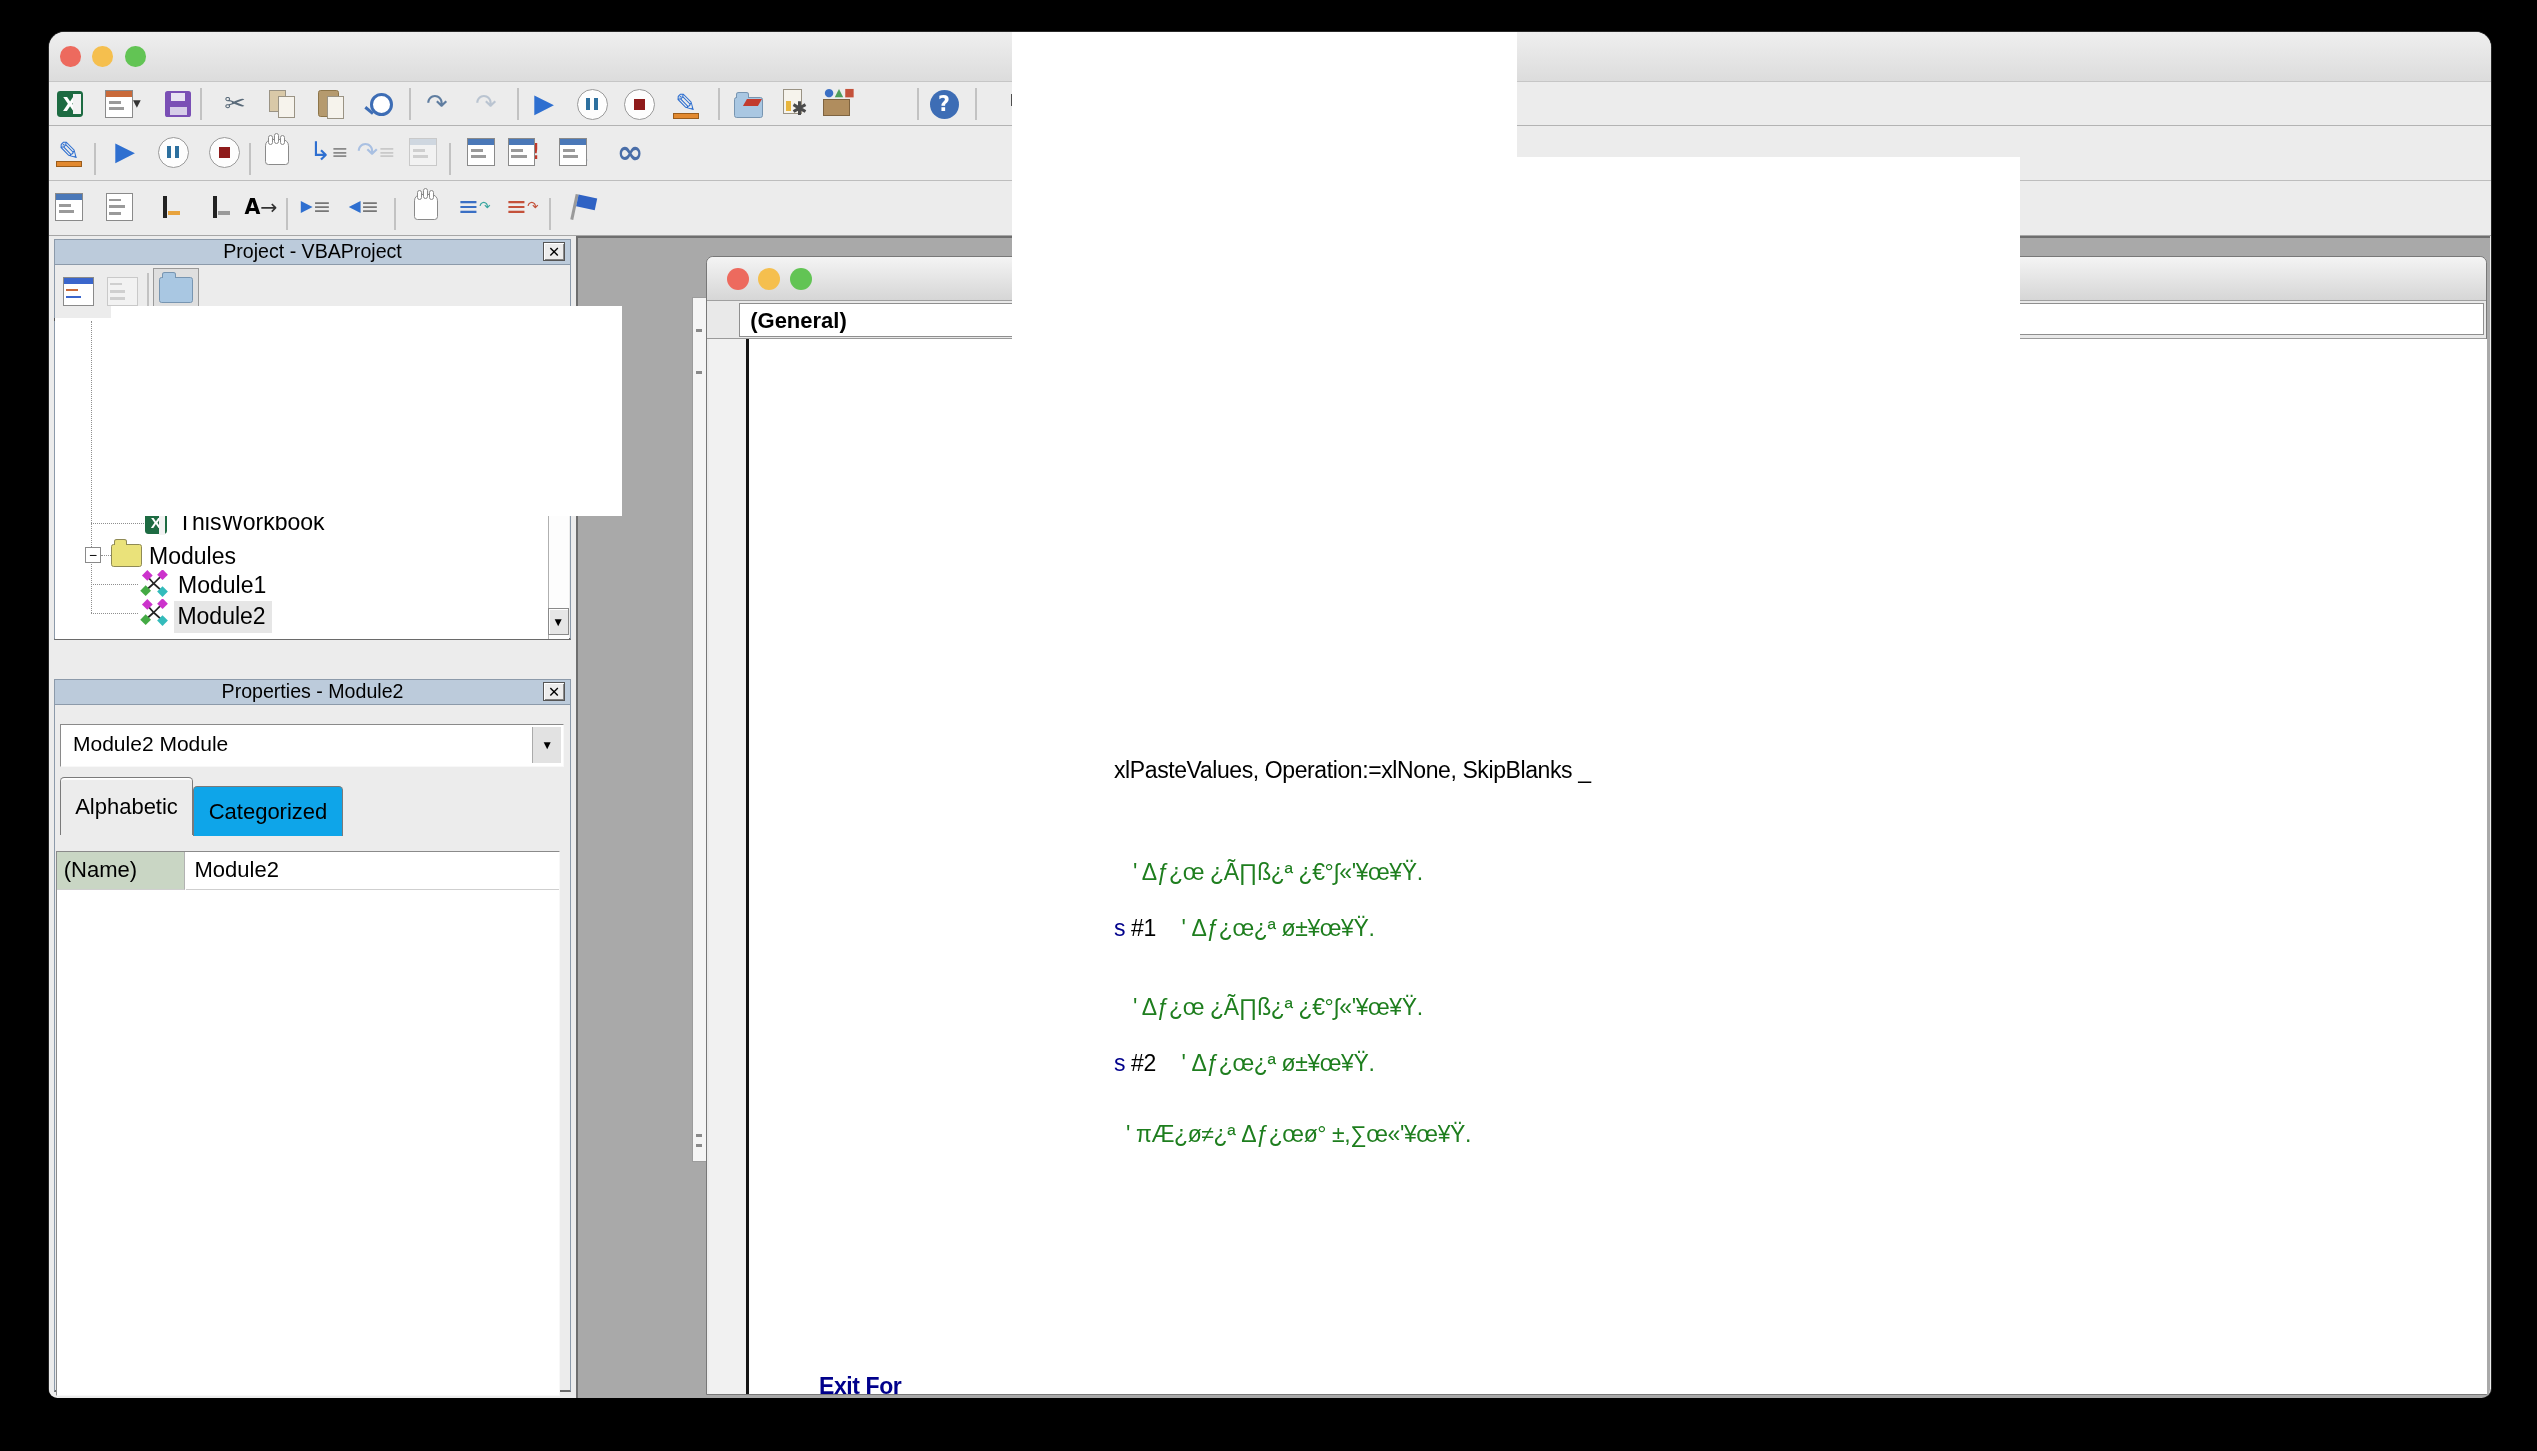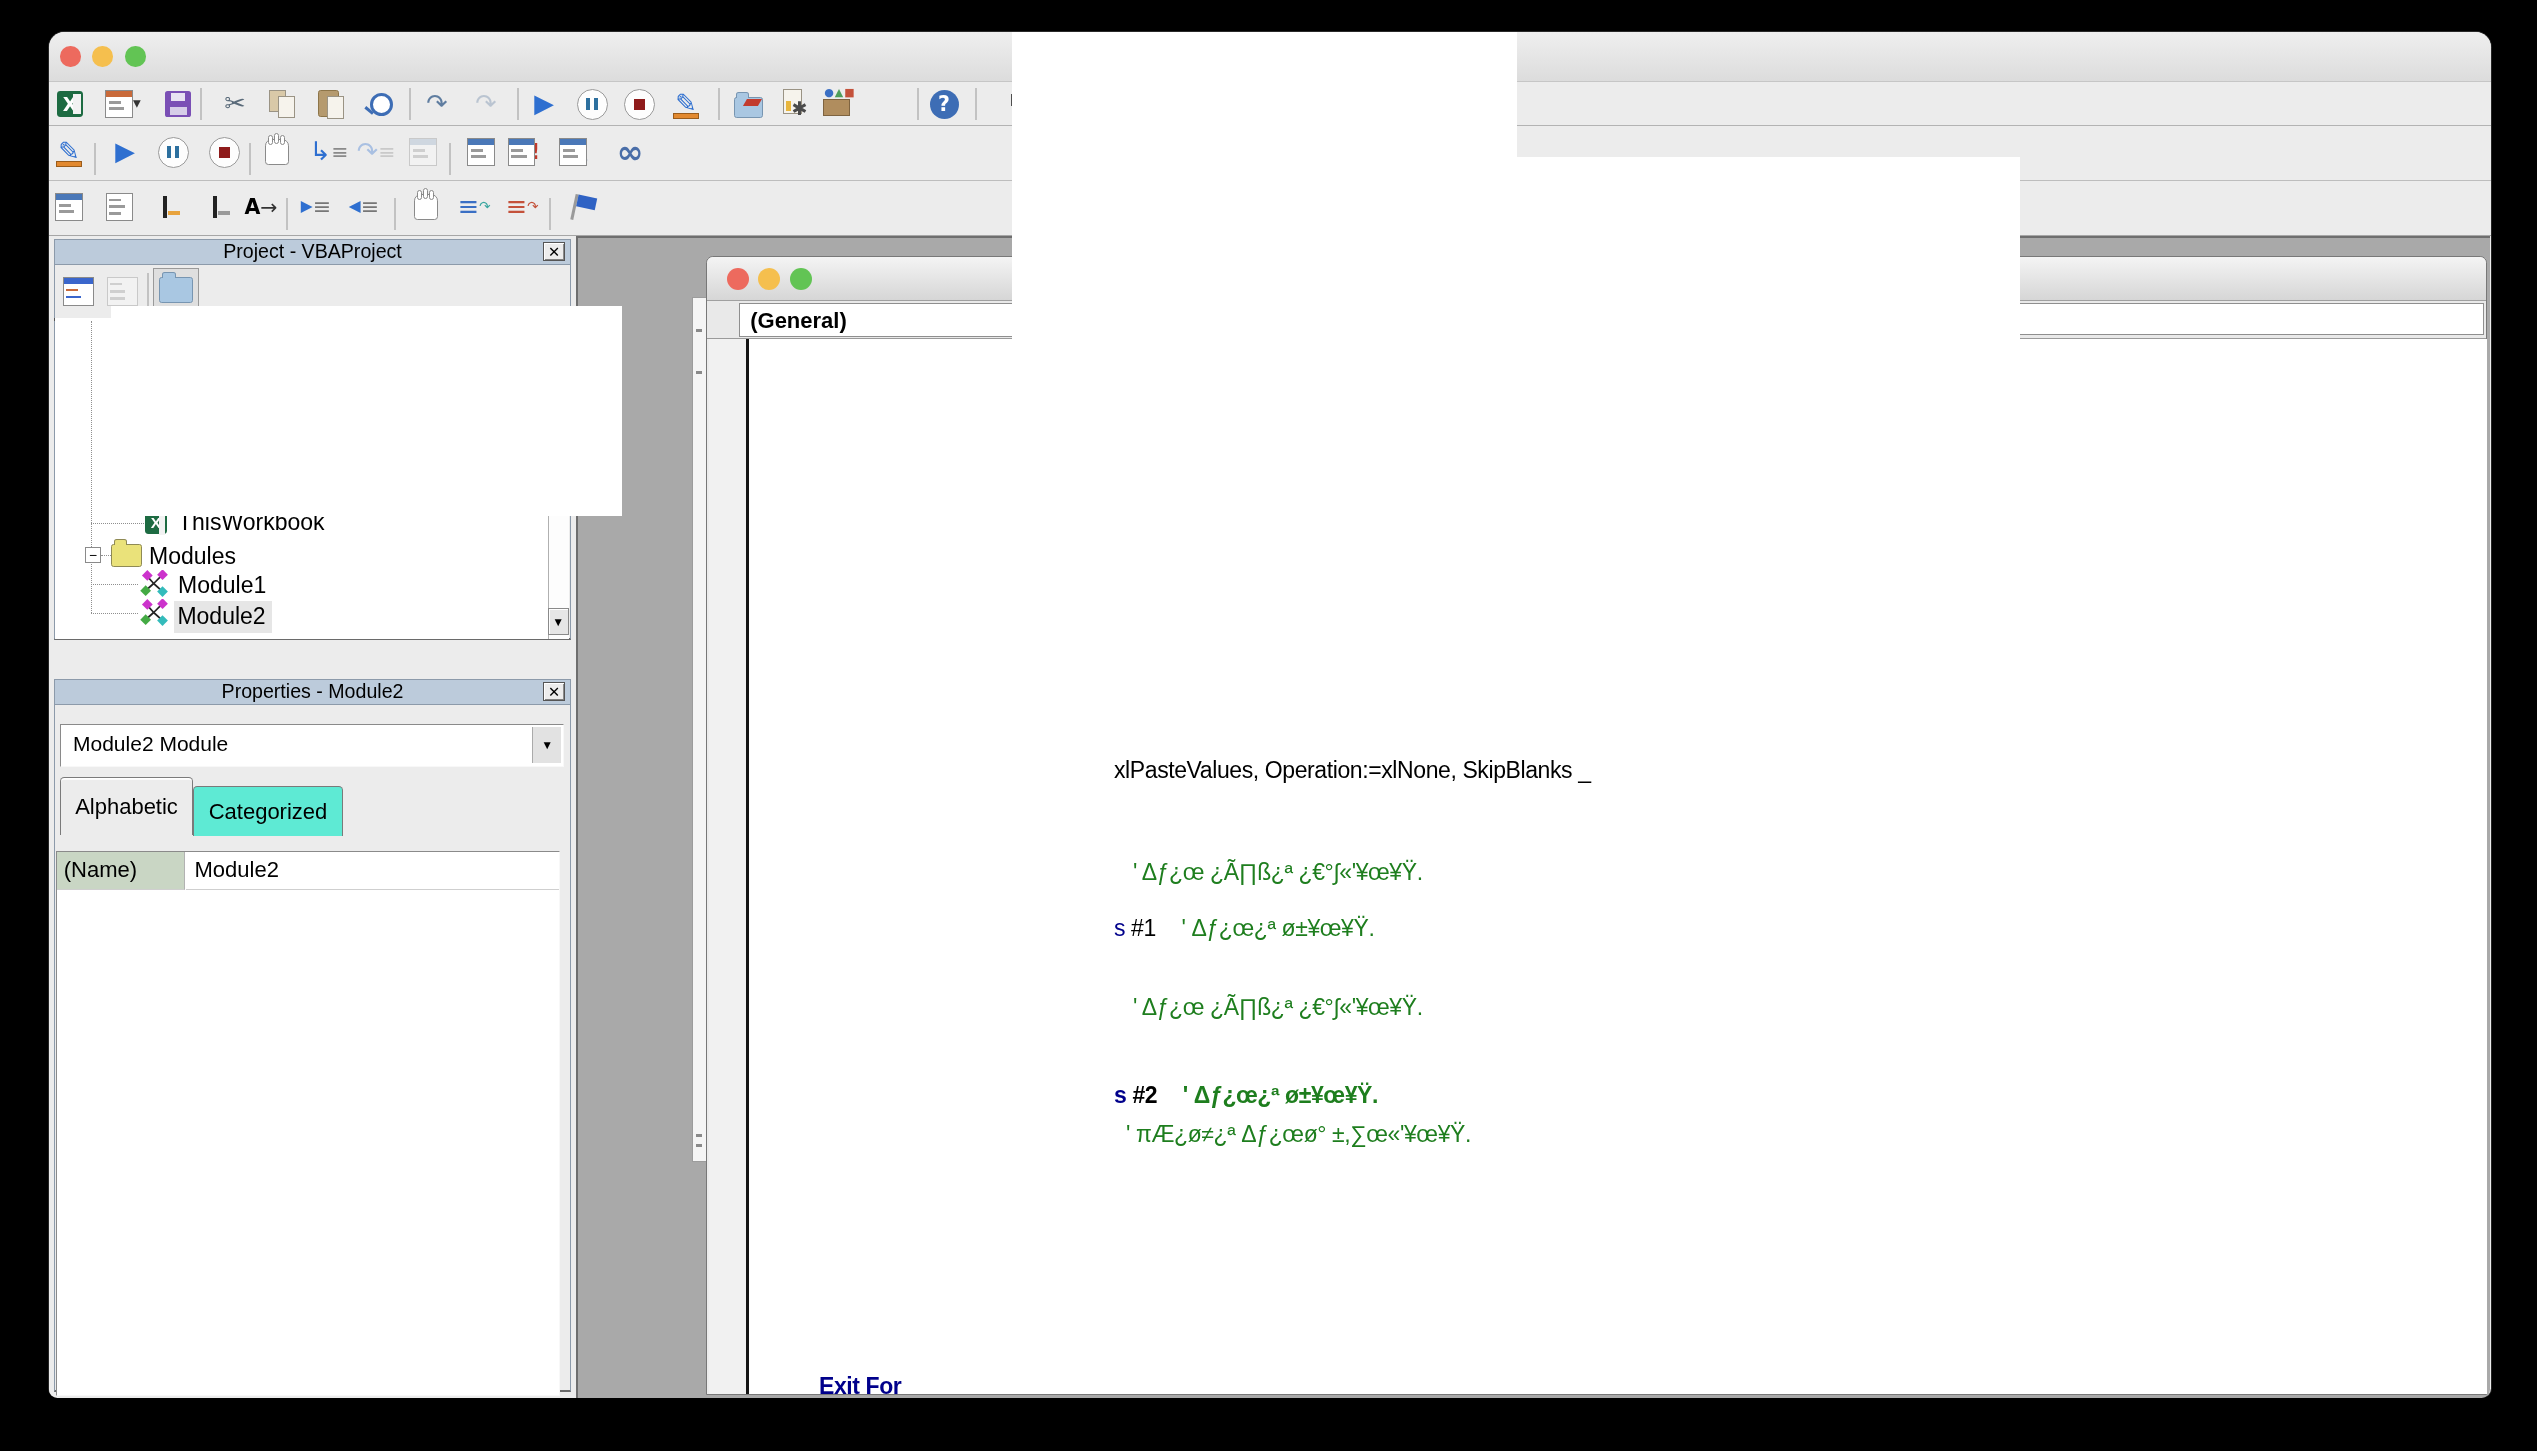--- a/index.html
+++ b/index.html
@@ -405,21 +405,21 @@
   <div class="a sunken" style="left:60px;top:724px;width:504px;height:43px;">
     <span class="a" style="left:12px;top:6.8px;font-size:21px;">Module2 Module</span>
     <span class="a" style="right:1.7px;top:1.7px;width:29px;height:36px;background:#e2e2e2;border-left:0.9px solid #aaa;display:flex;align-items:center;justify-content:center;font-size:12px;">
         <span>▼</span>
       </span>
   </div>
 
   <div class="a tab" style="left:60px;top:777px;width:133px;height:58px;z-index:3;box-shadow:inset 0 1.7px 0 #fff;">
       <span>Alphabetic</span>
     </div>
-  <div class="a tab" style="left:193px;top:786px;width:150px;height:50px;background:#5eead4;">
+  <div class="a tab" style="left:193px;top:786px;width:150px;height:50px;background:#0ea5e9;">
       <span>Categorized</span>
     </div>
 
   <div class="a sunken" style="left:56px;top:835px;width:504px;height:545px;margin-top:16px;">
     <div class="a" style="left:0;top:0;width:128px;height:38px;background:#c9d6c4;border-right:0.9px solid #b2b2b2;border-bottom:0.9px solid #cfcfcf;">
       <span class="gridcell" style="padding:5.1px 0 0 6.8px;">(Name)</span>
     </div>
     <div class="a" style="left:129px;top:0;right:0;height:38px;border-bottom:0.9px solid #cfcfcf;">
       <span class="gridcell" style="padding:5.1px 0 0 8.5px;">Module2</span>
     </div>
@@ -444,21 +444,21 @@
   </div>
   <div class="a" style="left:1861px;top:303px;width:623px;height:32px;background:#fff;border:0.9px solid #8f8f8f;z-index:12;"></div>
 
   <div class="a" style="left:709px;top:339px;width:38px;height:1055px;background:#f1f1f1;z-index:11;"></div>
   <div class="a" style="left:746px;top:339px;width:2.6px;height:1055px;background:#141414;z-index:11;"></div>
   <div class="a" style="left:749px;top:339px;width:1738px;height:1055px;background:#fff;overflow:hidden;z-index:11;">
     <div class="codeline" style="left:365px;top:417px;"><span>xlPasteValues, Operation:=xlNone, SkipBlanks _</span></div>
     <div class="codeline green" style="left:384px;top:519px;"><span>' Δƒ¿œ ¿Ã∏ß¿ª ¿€°∫«'¥œ¥Ÿ.</span></div>
     <div class="codeline" style="left:365px;top:575px;"><span class="navy">s</span><span> </span><span>#1</span><span class="green" style="padding-left:25.6px;">' Δƒ¿œ¿ª ø±¥œ¥Ÿ.</span></div>
     <div class="codeline green" style="left:384px;top:654px;"><span>' Δƒ¿œ ¿Ã∏ß¿ª ¿€°∫«'¥œ¥Ÿ.</span></div>
-    <div class="codeline" style="left:365px;top:742px;font-weight:bold;"><span class="navy">s</span><span> </span><span>#2</span><span class="green" style="padding-left:25.6px;">' Δƒ¿œ¿ª ø±¥œ¥Ÿ.</span></div>
+    <div class="codeline" style="left:365px;top:710px;"><span class="navy">s</span><span> </span><span>#2</span><span class="green" style="padding-left:25.6px;">' Δƒ¿œ¿ª ø±¥œ¥Ÿ.</span></div>
     <div class="codeline green" style="left:377px;top:765px;margin-top:16px;"><span>' πÆ¿ø≠¿ª Δƒ¿œø° ±,∑œ«'¥œ¥Ÿ.</span></div>
     <div class="codeline navy" style="left:70px;top:1033px;font-weight:bold;"><span>Exit For</span></div>
   </div>
 
   <div class="a redact" style="left:1012px;top:32px;width:505px;height:307px;"></div>
   <div class="a redact" style="left:1516px;top:157px;width:504px;height:183px;"></div>
   <div class="a redact" style="left:111px;top:306px;width:511px;height:210px;"></div>
 
 </div>
 

